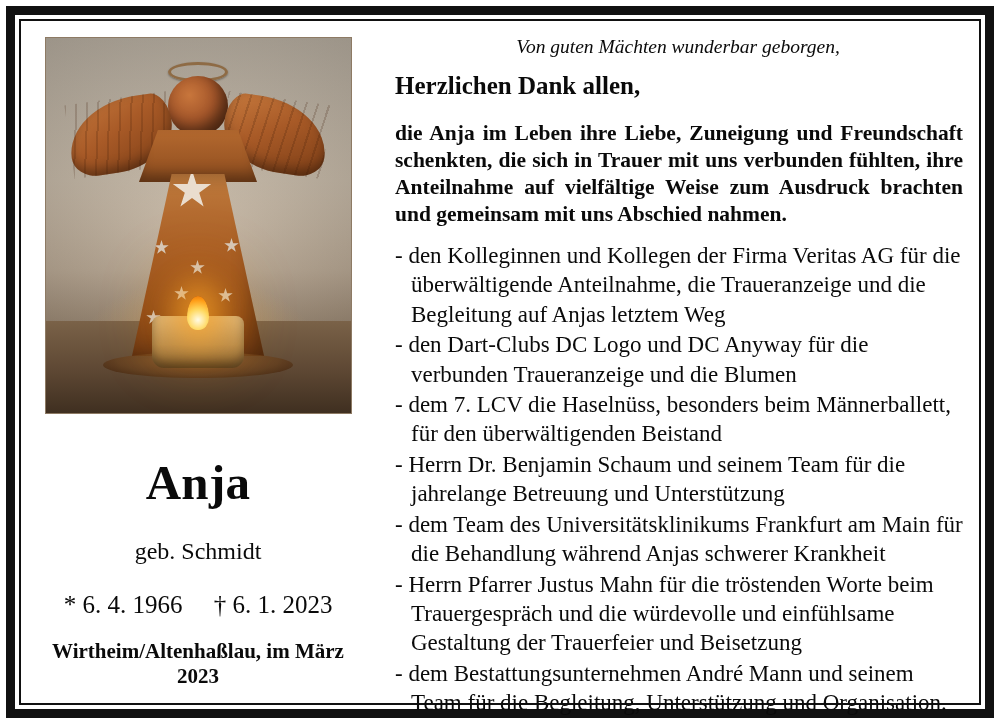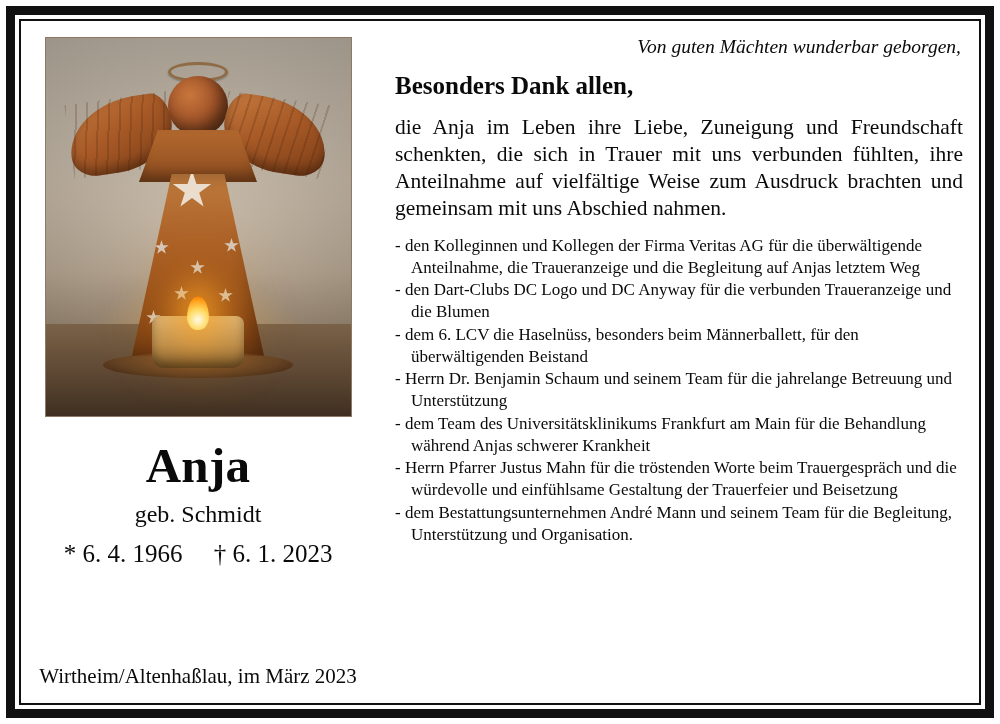--- a/index.html
+++ b/index.html
@@ -56,20 +56,21 @@
 
   
   .left-col {
     width: 350px;
     flex: 0 0 350px;
     box-sizing: border-box;
     padding: 14px 8px 8px 8px;
     display: flex;
     flex-direction: column;
     align-items: center;
+    gap: 20px;
   }
 
   .photo-frame {
     width: 307px;
     height: 380px;
     box-sizing: border-box;
     border: 1px solid #8d7a64;
     overflow: hidden;
     position: relative;
     background: #cdbfae;
@@ -230,78 +231,80 @@
     line-height: 1.03;
     text-align: center;
     letter-spacing: .3px;
   }
   .maiden {
     margin-top: 10px;
     font-size: 24px;
     text-align: left;
   }
   .dates {
-    margin-top: 12px;
+    margin-top: 6px;
     font-size: 25px;
     text-align: center;
     white-space: pre;
   }
   .place {
     margin-top: auto;
     font-size: 21px;
     text-align: center;
     width: 100%;
     padding-bottom: 4px;
+    font-weight: bold;
   }
 
   
   .right-col {
     flex: 1 1 auto;
     box-sizing: border-box;
     padding: 12px 14px 6px 22px;
     display: flex;
     flex-direction: column;
   }
 
   .verse {
-    text-align: right;
+    text-align: center;
     font-style: italic;
     font-size: 19.5px;
     line-height: 1.26;
     margin-bottom: 12px;
     padding-right: 2px;
   }
 
   .thanks-head {
     font-size: 25px;
     font-weight: bold;
     margin-bottom: 8px;
   }
 
   .para {
     font-size: 21.5px;
     line-height: 1.27;
     text-align: justify;
-    margin: 6px 0 12px 0;
+    margin: 12px 0 12px 0;
     hyphens: none;
+    font-weight: bold;
   }
 
   .list-intro {
     font-size: 21.5px;
     line-height: 1.27;
     margin: 0 0 2px 0;
   }
 
   ul.items {
     list-style: none;
     margin: 0;
     padding: 0;
   }
   ul.items li {
-    font-size: 17px;
+    font-size: 23px;
     line-height: 1.28;
     padding-left: 16px;
     text-indent: -16px;
     margin-bottom: 1px;
   }
 </style>
 </head>
 <body>
 
 <div class="page">
@@ -349,29 +352,29 @@
       <div class="dates">* 6. 4. 1966     † 6. 1. 2023</div>
       <div class="place">Wirtheim/Altenhaßlau, im März 2023</div>
     </div>
 
     <div class="right-col">
 
       <div class="verse">
         <div>Von guten Mächten wunderbar geborgen,</div>
       </div>
 
-      <div class="thanks-head">Besonders Dank allen,</div>
+      <div class="thanks-head">Herzlichen Dank allen,</div>
 
       <p class="para">die Anja im Leben ihre Liebe, Zuneigung und Freundschaft schenkten, die sich in Trauer mit uns verbunden fühlten, ihre Anteilnahme auf vielfältige Weise zum Ausdruck brachten und gemeinsam mit uns Abschied nahmen.</p>
 
 
       <ul class="items">
         <li>- den Kolleginnen und Kollegen der Firma Veritas AG für die überwältigende Anteilnahme, die Traueranzeige und die Begleitung auf Anjas letztem Weg</li>
         <li>- den Dart-Clubs DC Logo und DC Anyway für die verbunden Traueranzeige und die Blumen</li>
-        <li>- dem 6. LCV die Haselnüss, besonders beim Männerballett, für den überwältigenden Beistand</li>
+        <li>- dem 7. LCV die Haselnüss, besonders beim Männerballett, für den überwältigenden Beistand</li>
         <li>- Herrn Dr. Benjamin Schaum und seinem Team für die jahrelange Betreuung und Unterstützung</li>
         <li>- dem Team des Universitätsklinikums Frankfurt am Main für die Behandlung während Anjas schwerer Krankheit</li>
         <li>- Herrn Pfarrer Justus Mahn für die tröstenden Worte beim Trauergespräch und die würdevolle und einfühlsame Gestaltung der Trauerfeier und Beisetzung</li>
         <li>- dem Bestattungsunternehmen André Mann und seinem Team für die Begleitung, Unterstützung und Organisation.</li>
       </ul>
 
     </div>
 
   </div>
 </div>

